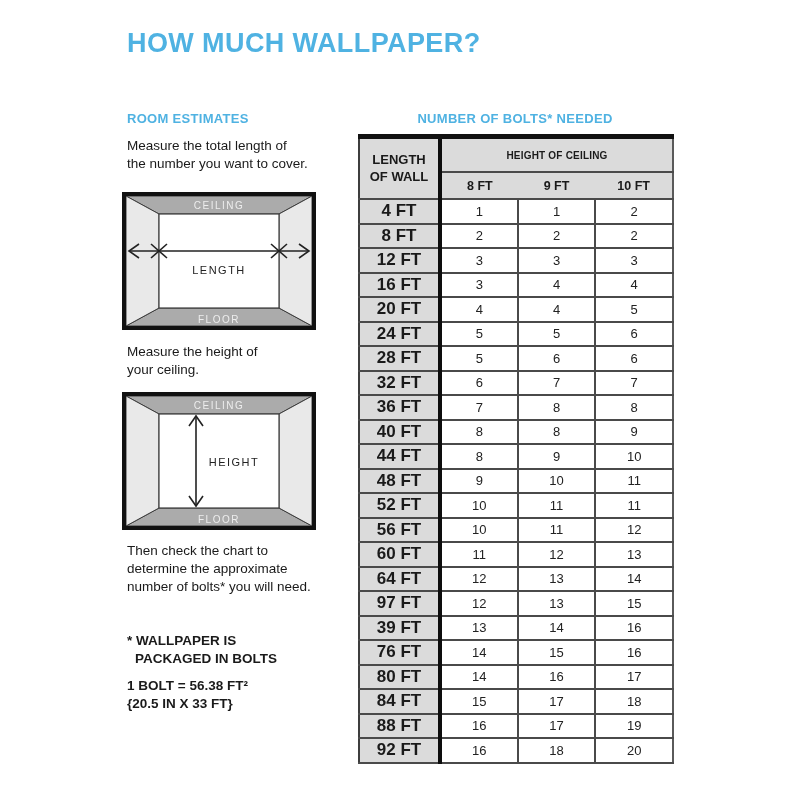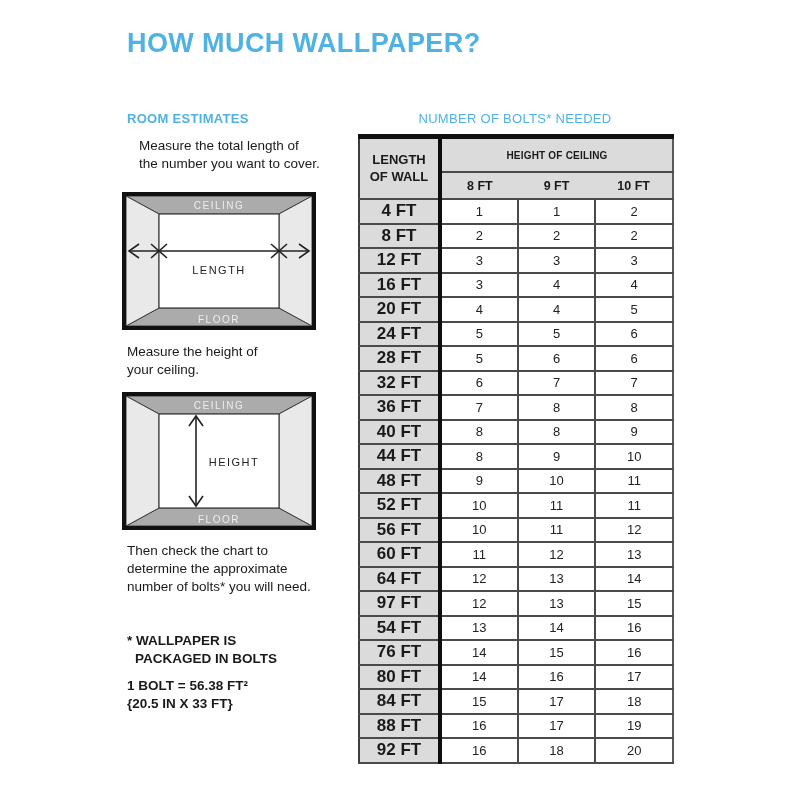--- a/index.html
+++ b/index.html
@@ -17,42 +17,42 @@
     color:var(--accent);
   }
 
   
   .section-title {
     position:absolute; left:127px; top:111px;
     font-size:13px; font-weight:bold; letter-spacing:0.3px;
     color:var(--accent);
   }
   .instr { position:absolute; left:127px; font-size:13.5px; line-height:18px; color:#1a1a1a; }
-  .step1 { top:137px;margin-left:12px; }
+  .step1 { top:137px; }
   .step2 { top:343px; }
   .step3 { top:542px; }
   .footnote { position:absolute; left:127px; top:632px; font-size:13.5px; line-height:18px; font-weight:bold; }
   .footnote .indent { padding-left:8px; }
   .boltinfo { position:absolute; left:127px; top:677px; font-size:13.5px; line-height:18px; font-weight:bold; }
 
   .room-svg { position:absolute; left:122px; width:194px; height:138px; }
   .room1 { top:192px; }
   .room2 { top:392px; }
   .wall-dark  { fill:var(--wall_gray);  stroke:#3c3c3c; stroke-width:1; }
   .wall-light { fill:var(--wall_light); stroke:#3c3c3c; stroke-width:1; }
   .backwall   { fill:#ffffff; stroke:#3c3c3c; stroke-width:1.2; }
   .outer      { fill:none; stroke:#111111; stroke-width:4; }
   .roomlabel  { fill:#ededed; font-size:10px; letter-spacing:1.5px; font-family:"Liberation Sans",sans-serif; }
   .measure    { stroke:#222222; stroke-width:1.6; fill:none; }
   .dimlabel   { fill:#222222; font-size:11px; letter-spacing:1.5px; font-family:"Liberation Sans",sans-serif; }
 
   
   .table-title {
     position:absolute; left:358px; top:111px; width:314px;
-    text-align:center; font-size:13px; font-weight:normal; letter-spacing:0.3px;
+    text-align:center; font-size:13px; font-weight:bold; letter-spacing:0.3px;
     color:var(--accent);
   }
   table.bolts {
     position:absolute; left:358px; top:134px; width:314px;
     border-collapse:collapse; table-layout:fixed;
     border-top:5px solid #111111;
     border-left:2px solid #3d3d3d;
     border-right:2px solid #5a5a5a;
     border-bottom:2px solid #4a4a4a;
   }
@@ -268,21 +268,21 @@
           <td class="val">13</td>
           <td class="val">14</td>
         </tr>
         <tr>
           <td class="rowlabel">97 FT</td>
           <td class="val">12</td>
           <td class="val">13</td>
           <td class="val">15</td>
         </tr>
         <tr>
-          <td class="rowlabel">54 FT</td>
+          <td class="rowlabel">39 FT</td>
           <td class="val">13</td>
           <td class="val">14</td>
           <td class="val">16</td>
         </tr>
         <tr>
           <td class="rowlabel">76 FT</td>
           <td class="val">14</td>
           <td class="val">15</td>
           <td class="val">16</td>
         </tr>

